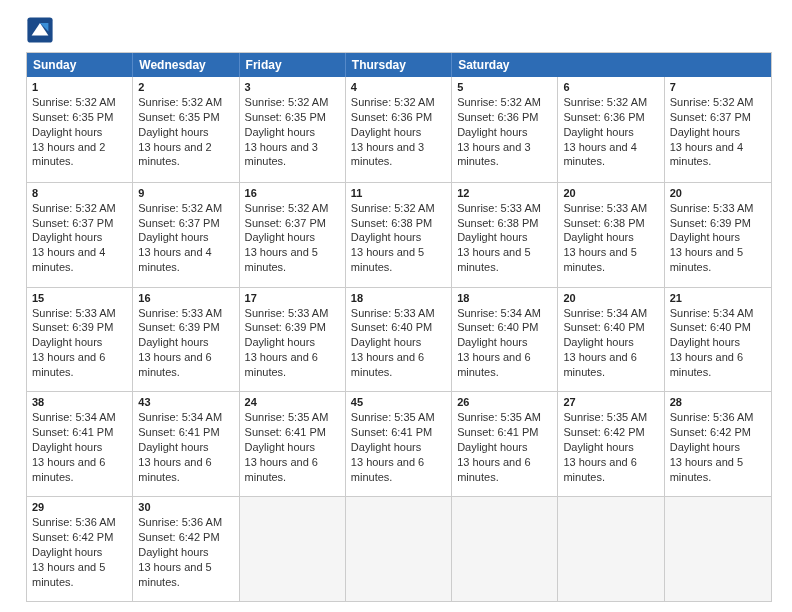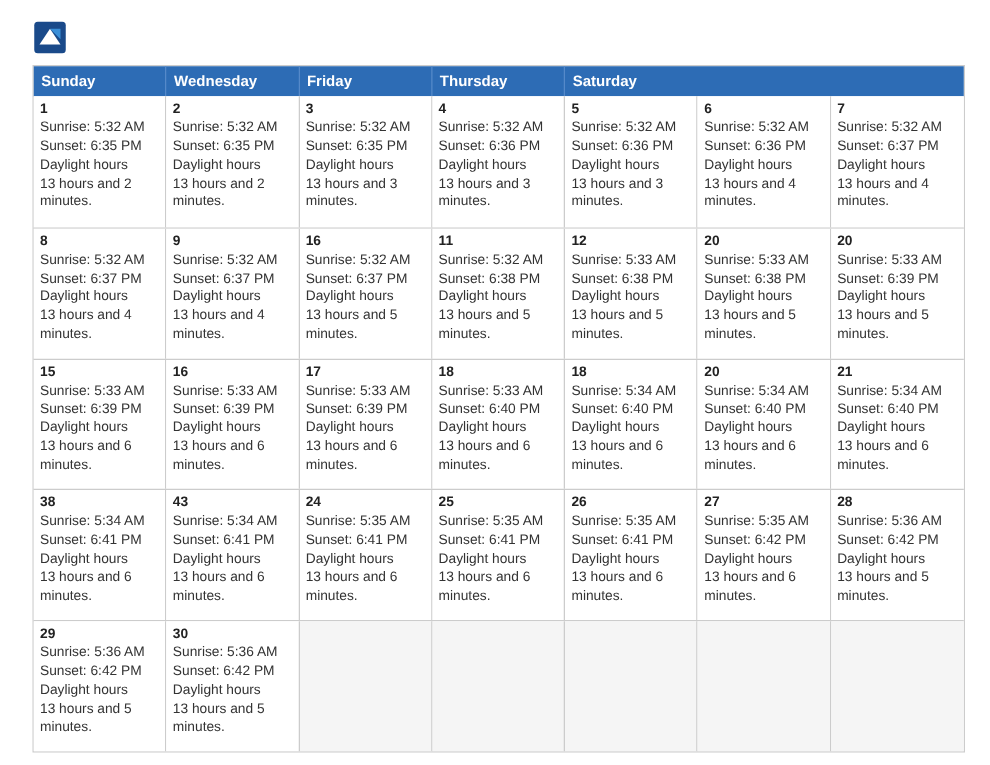--- a/index.html
+++ b/index.html
@@ -235,21 +235,21 @@
       </div>
           <div class="cal-cell">
         <div class="day-num">43</div>
         <div class="info">Sunrise: 5:34 AM<br>Sunset: 6:41 PM<br>Daylight hours<br>13 hours and 6 minutes.</div>
       </div>
           <div class="cal-cell">
         <div class="day-num">24</div>
         <div class="info">Sunrise: 5:35 AM<br>Sunset: 6:41 PM<br>Daylight hours<br>13 hours and 6 minutes.</div>
       </div>
           <div class="cal-cell">
-        <div class="day-num">25</div>
+        <div class="day-num">45</div>
         <div class="info">Sunrise: 5:35 AM<br>Sunset: 6:41 PM<br>Daylight hours<br>13 hours and 6 minutes.</div>
       </div>
           <div class="cal-cell">
         <div class="day-num">26</div>
         <div class="info">Sunrise: 5:35 AM<br>Sunset: 6:41 PM<br>Daylight hours<br>13 hours and 6 minutes.</div>
       </div>
           <div class="cal-cell">
         <div class="day-num">27</div>
         <div class="info">Sunrise: 5:35 AM<br>Sunset: 6:42 PM<br>Daylight hours<br>13 hours and 6 minutes.</div>
       </div>

